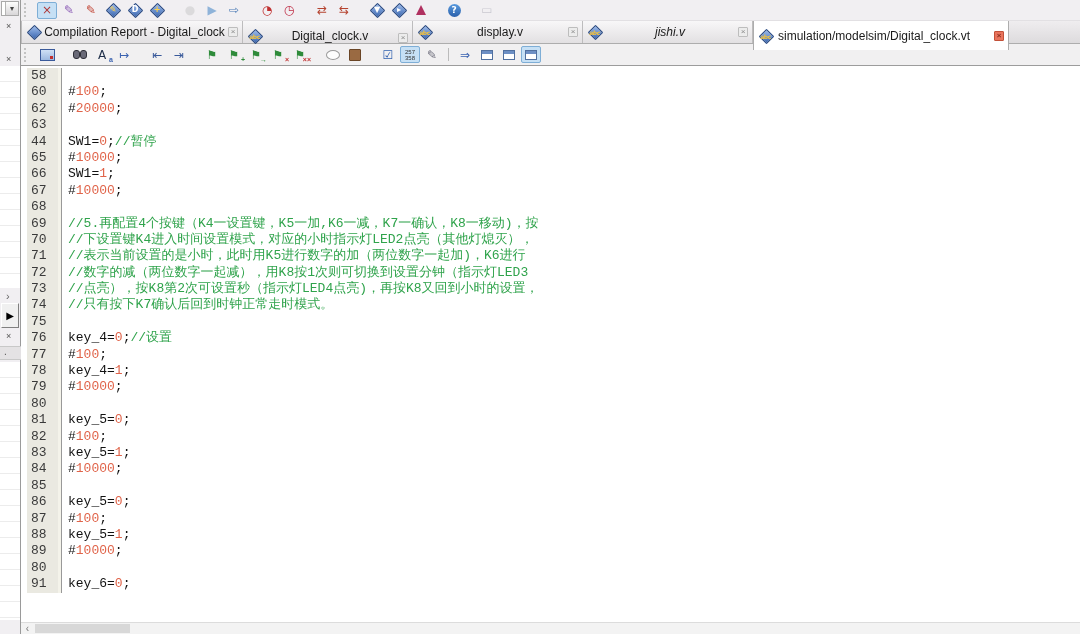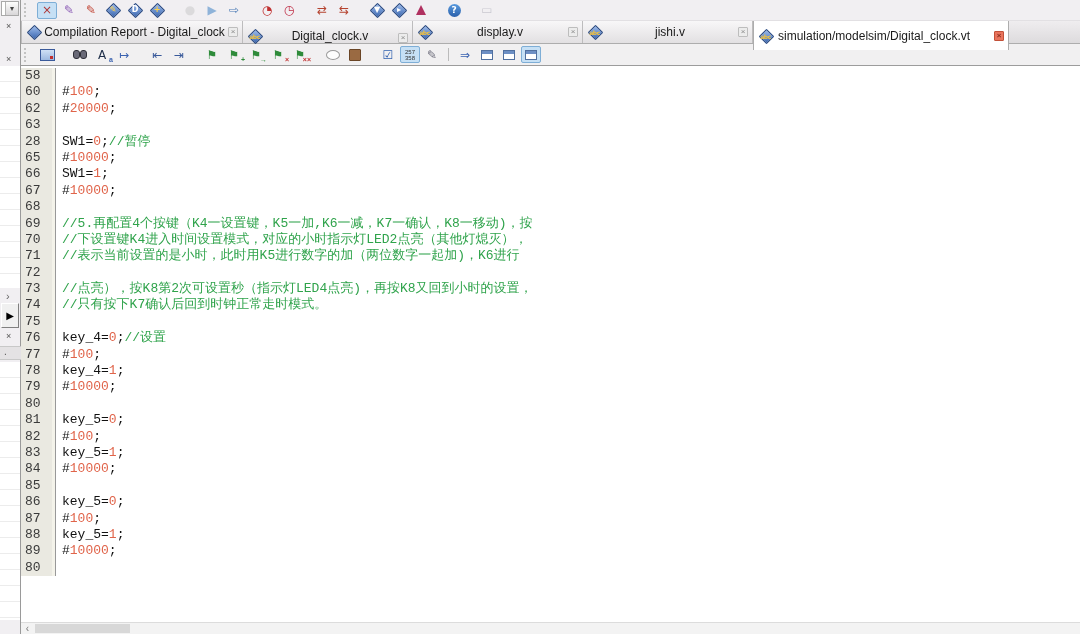--- a/index.html
+++ b/index.html
@@ -61,36 +61,36 @@
   .n257{display:flex;flex-direction:column;font-size:6px;line-height:6px;color:#333;text-align:center;}
 
   
   .tabbar{position:absolute;left:21px;right:0;top:21px;height:23px;display:flex;
           background:linear-gradient(#efedef,#dddbdd);border-bottom:1px solid #adadad;box-sizing:border-box;}
   .tab{display:flex;align-items:center;height:22px;box-sizing:border-box;padding:0 4px;
        background:linear-gradient(#f8f7f8,#e2e0e2);border-right:1px solid #bdbcbd;font-size:12px;color:#1a1a1a;}
   .tab:nth-child(1){width:222px;border-left:1px solid #bdbcbd;}
   .tab:nth-child(2){width:170px;align-items:flex-end;}
   .tab:nth-child(3){width:170px;}
-  .tab:nth-child(4){width:170px;}
+  .tab:nth-child(4){width:170px;font-style:italic;}
   .tab:nth-child(5){width:256px;}
   .tab.active{height:29px;background:#fff;border-left:1px solid #adadad;border-right:1px solid #adadad;
        position:relative;z-index:2;}
   .tab .tablabel{flex:1;text-align:center;white-space:nowrap;overflow:hidden;}
   .tab.active .tablabel{text-align:left;padding-left:2px;}
   .tab .tabdia{flex:0 0 15px;margin-right:3px;}
   .tclose{flex:0 0 10px;height:10px;margin-left:3px;background:#ececec;border:1px solid #bdbdbd;
        color:#8a8a8a;font-size:8px;line-height:8px;text-align:center;border-radius:1px;box-sizing:border-box;}
   .tclose.red{background:#e8735c;border-color:#c25038;color:#8b2f1f;font-weight:bold;}
   .tabfill{flex:1;}
 
   
   .editor{position:absolute;left:21px;right:0;top:66px;bottom:0;background:#fff;}
   .lines{position:absolute;left:0;right:0;top:2px;bottom:12px;overflow:hidden;}
-  .cl{display:flex;height:16.4px;align-items:stretch;}
+  .cl{display:flex;height:16.4px;align-items:stretch;margin-left:6px;}
   .ln{flex:0 0 27px;background:#eae9e1;border-right:3px solid #f4f3ea;
       font-family:"Liberation Mono","DejaVu Sans Mono",monospace;font-size:13px;line-height:16px;
       color:#3a3a3a;padding-left:4px;box-sizing:content-box;}
   .lnsep{flex:0 0 1px;background:#999;}
   .ct{font-family:"Liberation Mono","DejaVu Sans Mono",monospace;font-size:13px;line-height:16.4px;
       white-space:pre;padding-left:6px;}
   .sg-k{color:#111;}
   .sg-n{color:#e0644a;}
   .sg-c{color:#2fa34b;}
 
@@ -327,21 +327,21 @@
           <span class="ln">62</span>
           <span class="lnsep"></span>
           <span class="ct"><span class="sg-k">#</span><span class="sg-n">20000</span><span class="sg-k">;</span></span>
         </div>
         <div class="cl">
           <span class="ln">63</span>
           <span class="lnsep"></span>
           <span class="ct"></span>
         </div>
         <div class="cl">
-          <span class="ln">28</span>
+          <span class="ln">44</span>
           <span class="lnsep"></span>
           <span class="ct"><span class="sg-k">SW1=</span><span class="sg-n">0</span><span class="sg-k">;</span><span class="sg-c">//暂停</span></span>
         </div>
         <div class="cl">
           <span class="ln">65</span>
           <span class="lnsep"></span>
           <span class="ct"><span class="sg-k">#</span><span class="sg-n">10000</span><span class="sg-k">;</span></span>
         </div>
         <div class="cl">
           <span class="ln">66</span>
@@ -369,20 +369,21 @@
           <span class="ct"><span class="sg-c">//下设置键K4进入时间设置模式，对应的小时指示灯LED2点亮（其他灯熄灭），</span></span>
         </div>
         <div class="cl">
           <span class="ln">71</span>
           <span class="lnsep"></span>
           <span class="ct"><span class="sg-c">//表示当前设置的是小时，此时用K5进行数字的加（两位数字一起加)，K6进行</span></span>
         </div>
         <div class="cl">
           <span class="ln">72</span>
           <span class="lnsep"></span>
+          <span class="ct"><span class="sg-c">//数字的减（两位数字一起减），用K8按1次则可切换到设置分钟（指示灯LED3</span></span>
         </div>
         <div class="cl">
           <span class="ln">73</span>
           <span class="lnsep"></span>
           <span class="ct"><span class="sg-c">//点亮），按K8第2次可设置秒（指示灯LED4点亮)，再按K8又回到小时的设置，</span></span>
         </div>
         <div class="cl">
           <span class="ln">74</span>
           <span class="lnsep"></span>
           <span class="ct"><span class="sg-c">//只有按下K7确认后回到时钟正常走时模式。</span></span>
@@ -459,20 +460,25 @@
         </div>
         <div class="cl">
           <span class="ln">89</span>
           <span class="lnsep"></span>
           <span class="ct"><span class="sg-k">#</span><span class="sg-n">10000</span><span class="sg-k">;</span></span>
         </div>
         <div class="cl">
           <span class="ln">80</span>
           <span class="lnsep"></span>
           <span class="ct"></span>
+        </div>
+        <div class="cl">
+          <span class="ln">91</span>
+          <span class="lnsep"></span>
+          <span class="ct"><span class="sg-k">key_6=</span><span class="sg-n">0</span><span class="sg-k">;</span></span>
         </div>
       </div>
     <div class="hscroll">
       <span class="harrow">‹</span>
       <span class="hthumb"></span>
     </div>
   </div>
 
 </div>
 

